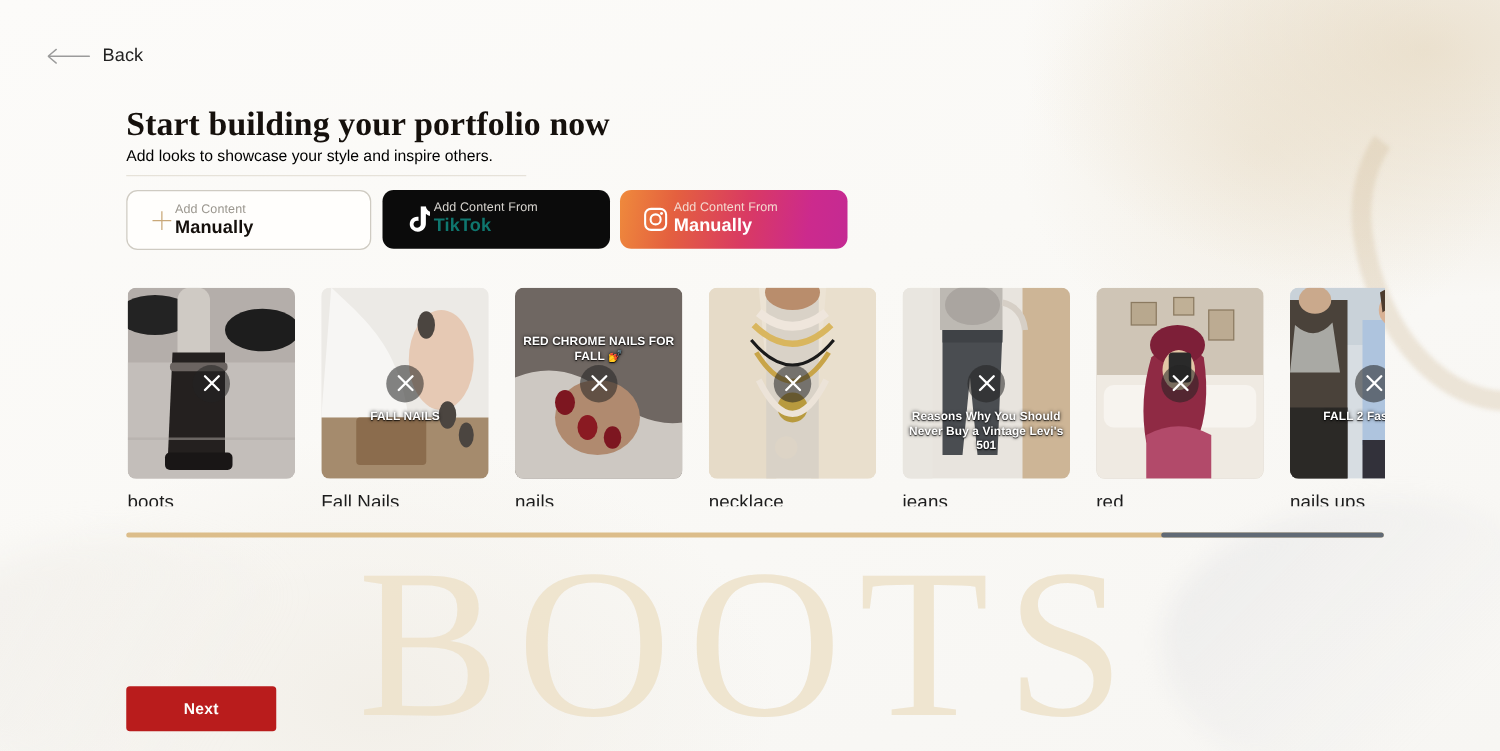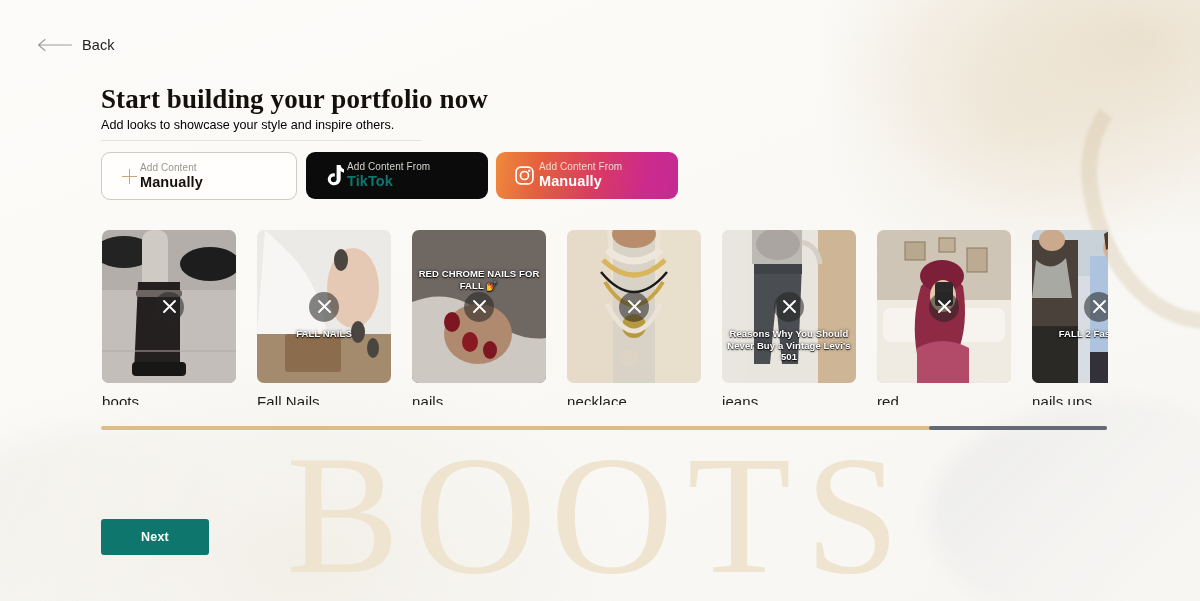--- a/index.html
+++ b/index.html
@@ -289,23 +289,23 @@
     left: 828px;
     width: 178px; height: 4px;
     background: #616a75;
     border-radius: 2px;
     cursor: grab;
   }
 
   
   #next-button {
     position: absolute;
-    left: 101px; top: 519px;
-    width: 108px; height: 36px;
-    background: #0f766e;
+    left: 101px; top: 549px;
+    width: 120px; height: 36px;
+    background: #b91c1c;
     border: none;
     border-radius: 3px;
     color: #fdfcfa;
     font-family: "Liberation Sans", sans-serif;
     font-size: 12.5px;
     font-weight: 700;
     letter-spacing: .2px;
     cursor: pointer;
   }
 </style>

